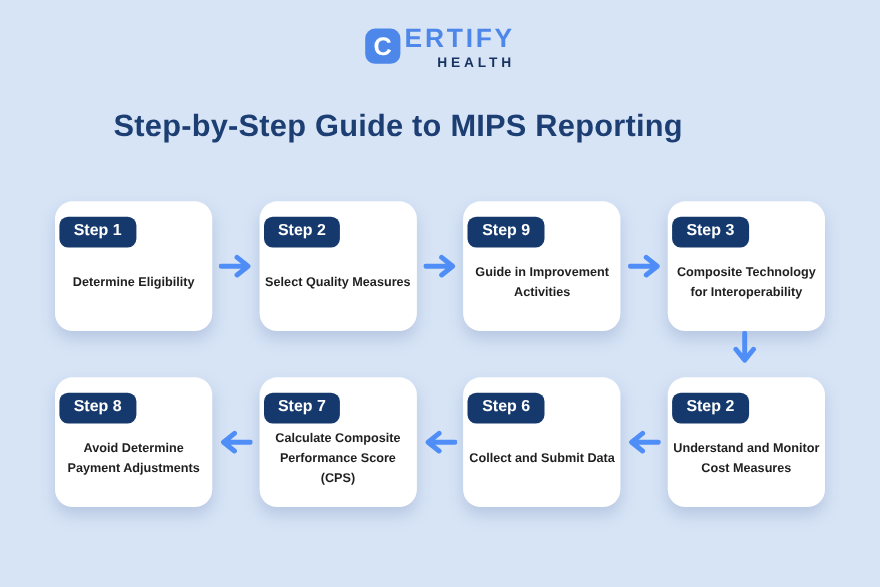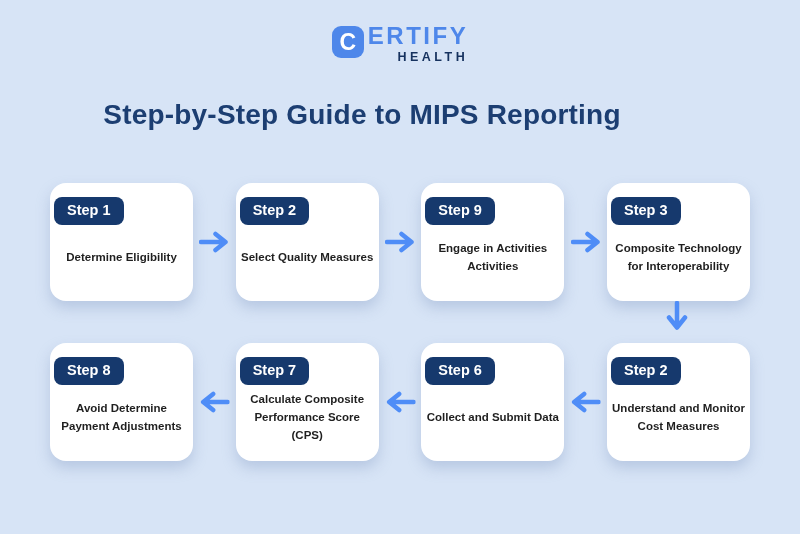--- a/index.html
+++ b/index.html
@@ -138,21 +138,21 @@
 
     <div class="arrow-cell">
       <svg width="30" height="22" viewBox="0 0 30 22">
           <path d="M2 11 H25 M16.5 3 L26.5 11 L16.5 19" stroke="currentColor" stroke-width="4.5" fill="none" stroke-linecap="round" stroke-linejoin="round"></path>
         </svg>
     </div>
 
     <div class="card">
       <div class="badge">Step 9</div>
       <div class="card-label-wrap">
-        <div class="card-label">Engage in Activities Activities</div>
+        <div class="card-label">Guide in Improvement Activities</div>
       </div>
     </div>
 
     <div class="arrow-cell">
       <svg width="30" height="22" viewBox="0 0 30 22">
           <path d="M2 11 H25 M16.5 3 L26.5 11 L16.5 19" stroke="currentColor" stroke-width="4.5" fill="none" stroke-linecap="round" stroke-linejoin="round"></path>
         </svg>
     </div>
 
     <div class="card">

